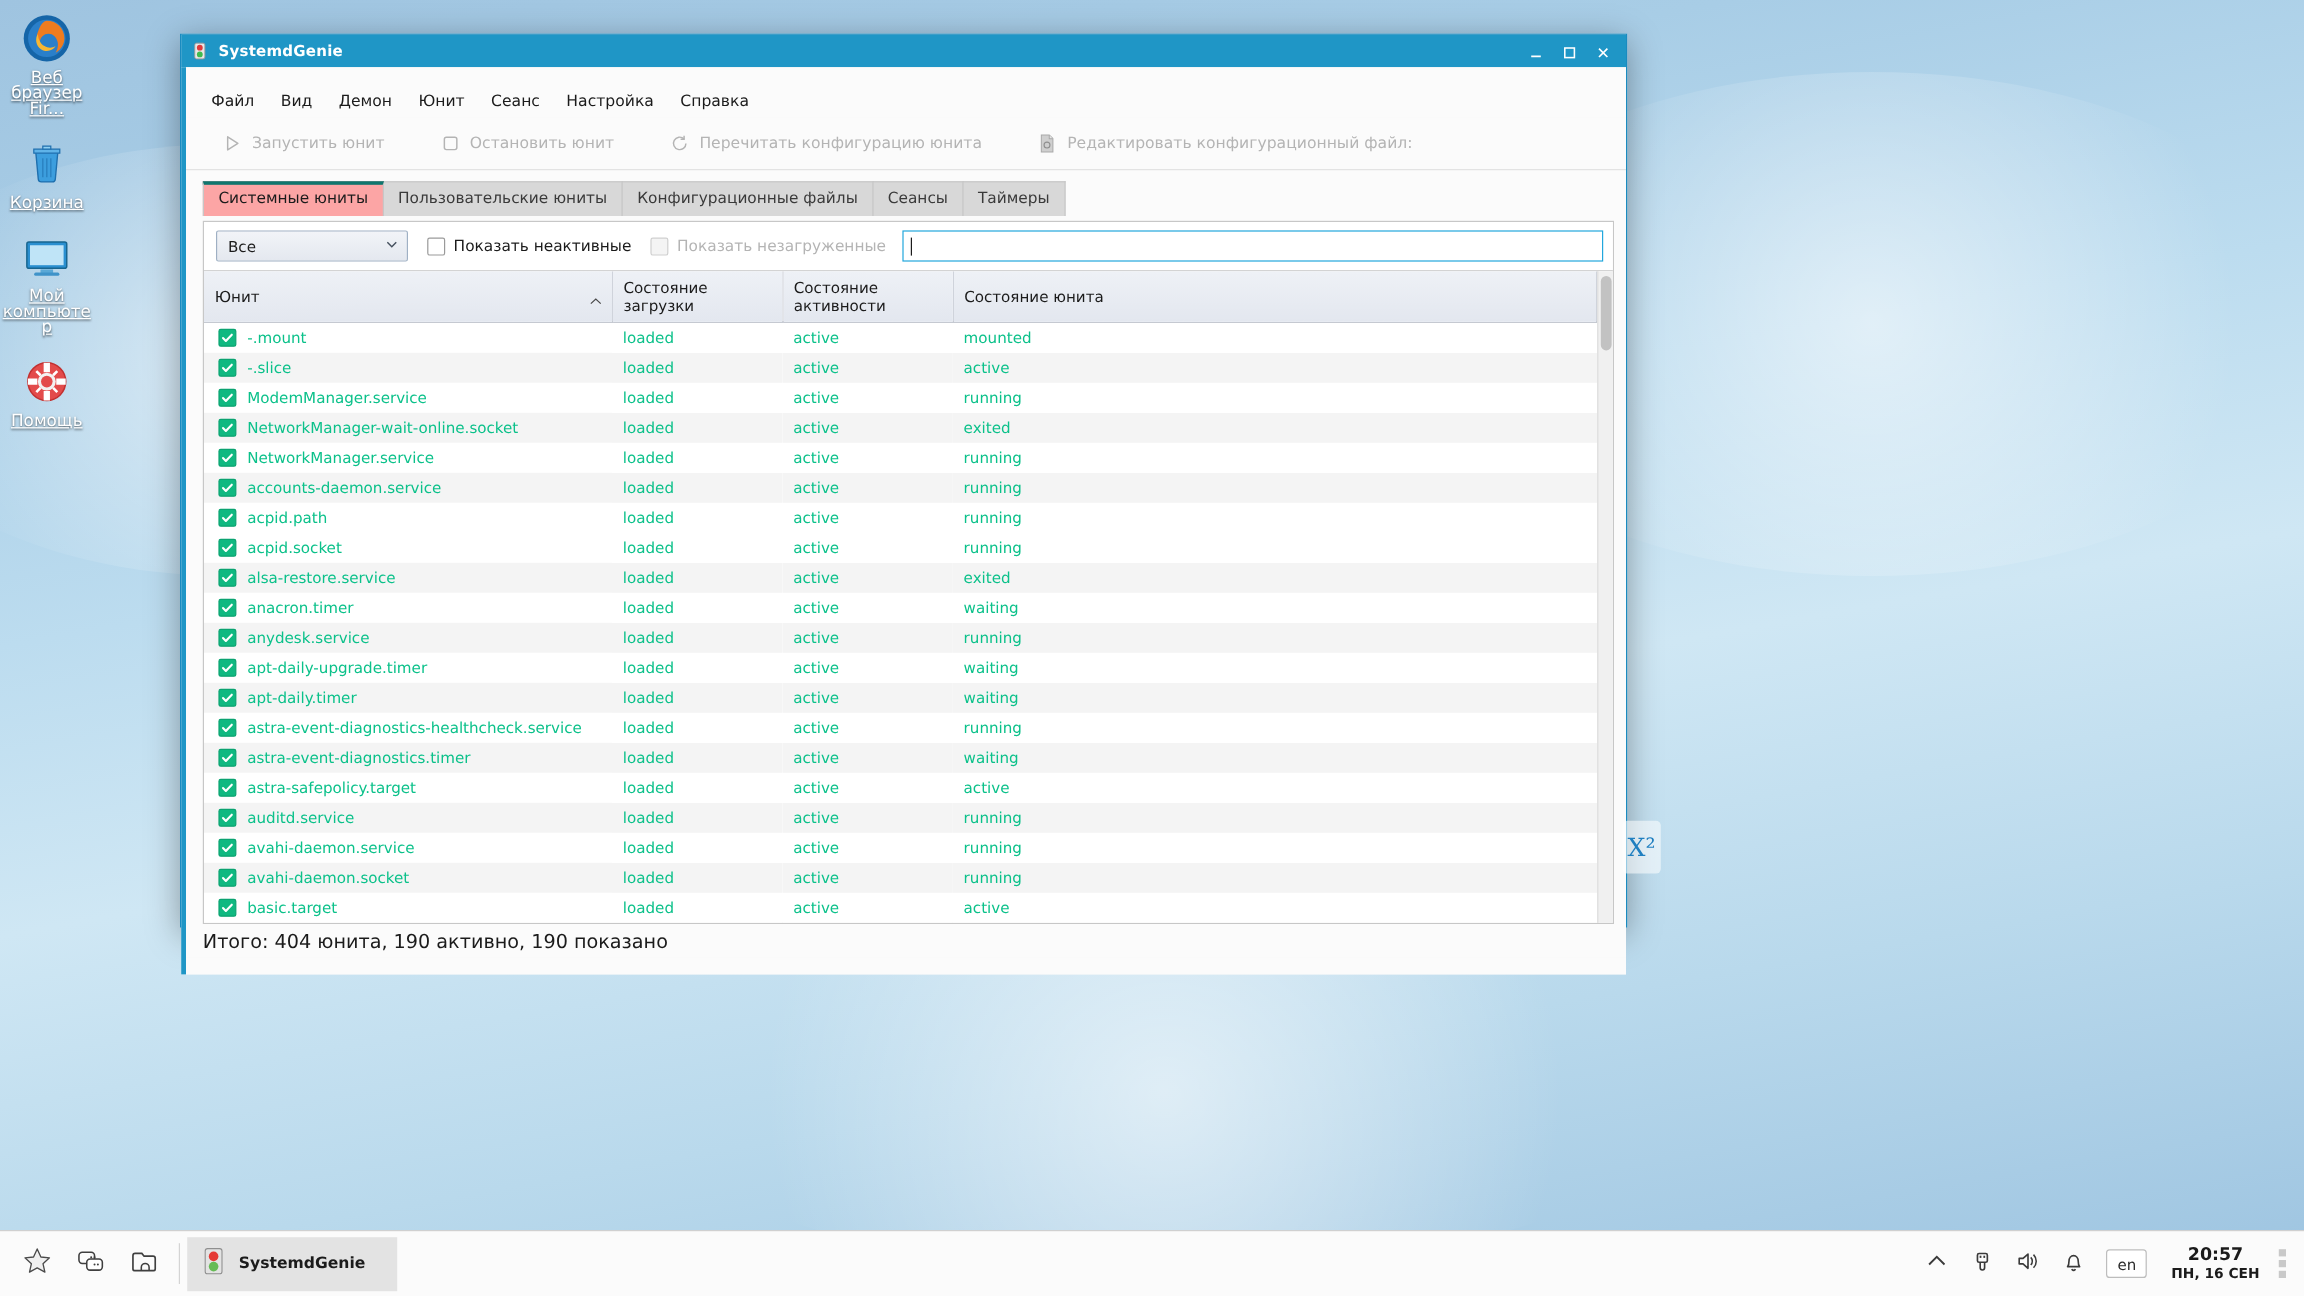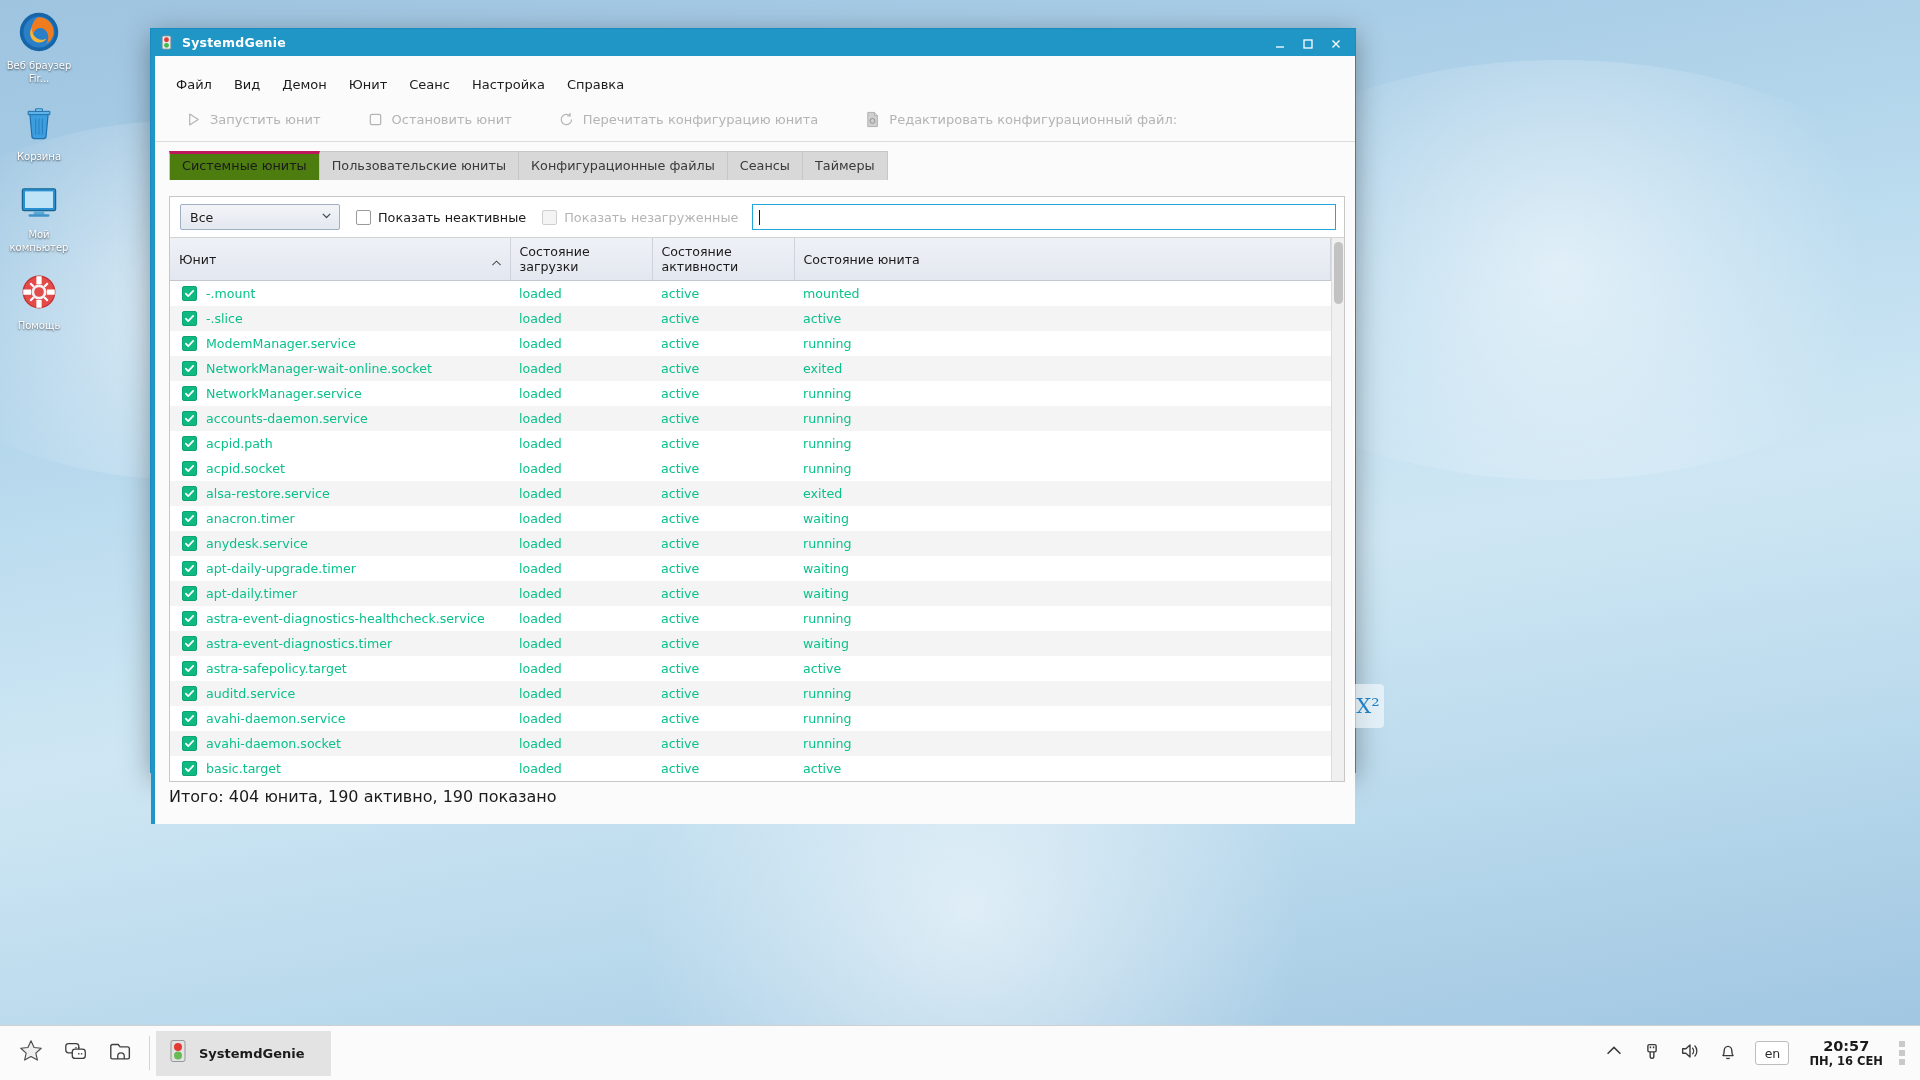--- a/index.html
+++ b/index.html
@@ -23,23 +23,24 @@
   .desktop-icons {
     position: absolute; top: 8px; left: 0; width: 78px;
     display: flex; flex-direction: column; align-items: center; gap: 14px;
   }
   .desk-icon { width: 78px; text-align: center; cursor: pointer; }
   .desk-icon .glyph {
     width: 48px; height: 48px; margin: 0 auto 3px;
     display: flex; align-items: center; justify-content: center;
   }
   .desk-icon .lbl {
-    font-size: 10px; color: #ffffff; line-height: 13px;
+    font-size: 14px; color: #ffffff; line-height: 13px;
     text-shadow: 0 1px 2px rgba(0,0,0,.65);
     word-wrap: break-word;
+    text-decoration: underline;
   }
 
   
   .window {
     position: absolute; left: 150px; top: 28px;
     width: 1206px; height: 745px;
     background: #f0f0f0;
     box-shadow: 0 6px 26px rgba(0,0,0,.35);
     border: 1px solid #1a8bc0;
     display: flex; flex-direction: column;
@@ -100,29 +101,29 @@
   .tab {
     font-size: 12.8px; color: #3a3a3a;
     padding: 6px 12px 7px;
     background: #d8d8d8;
     border: 1px solid #c7c7c7; border-bottom: none;
     margin-right: -1px;
     cursor: pointer;
     position: relative; top: 0;
   }
   .tab.active {
-    background: #4d7c0f; color: #1b1b1b;
-    border-top: 3px solid #be185d;
+    background: #fca5a5; color: #1b1b1b;
+    border-top: 3px solid #0f766e;
     padding-top: 4px;
     z-index: 2;
   }
 
   
   .panel {
-    flex: 1; margin: 16px 10px 0 14px;
+    flex: 1; margin: 4px 10px 0 14px;
     background: #ffffff;
     border: 1px solid #c7c7c7;
     display: flex; flex-direction: column;
     min-height: 0;
   }
   .filterbar {
     display: flex; align-items: center; gap: 0;
     padding: 7px 8px 7px 10px;
     background: #ffffff;
   }

